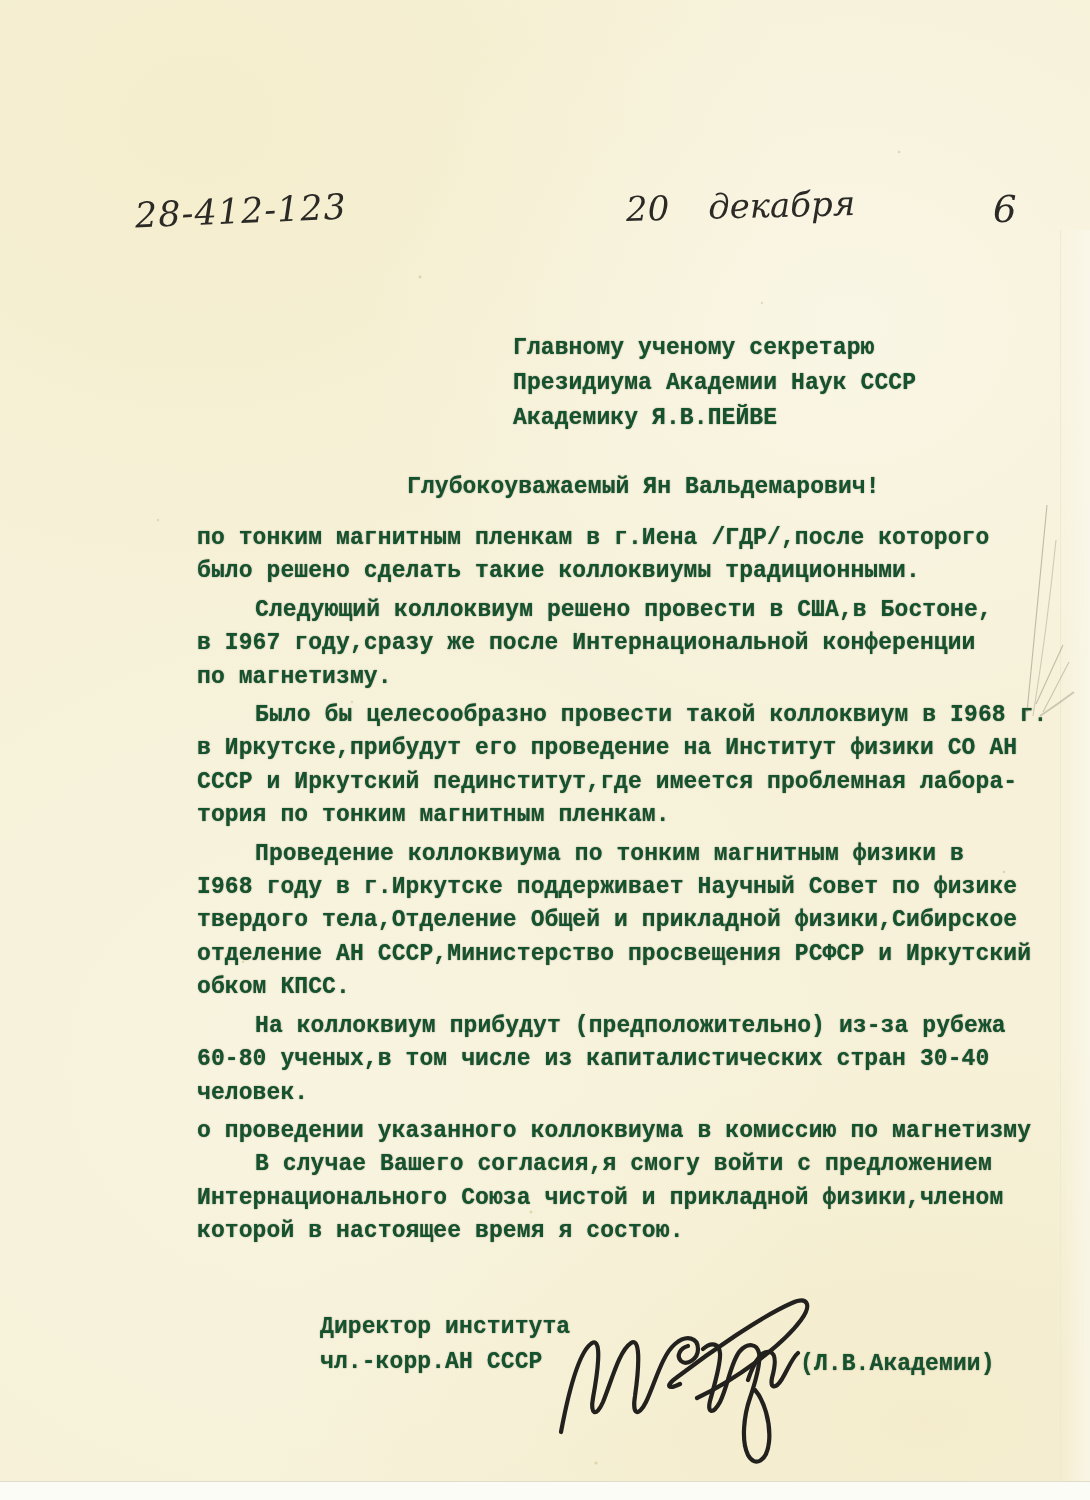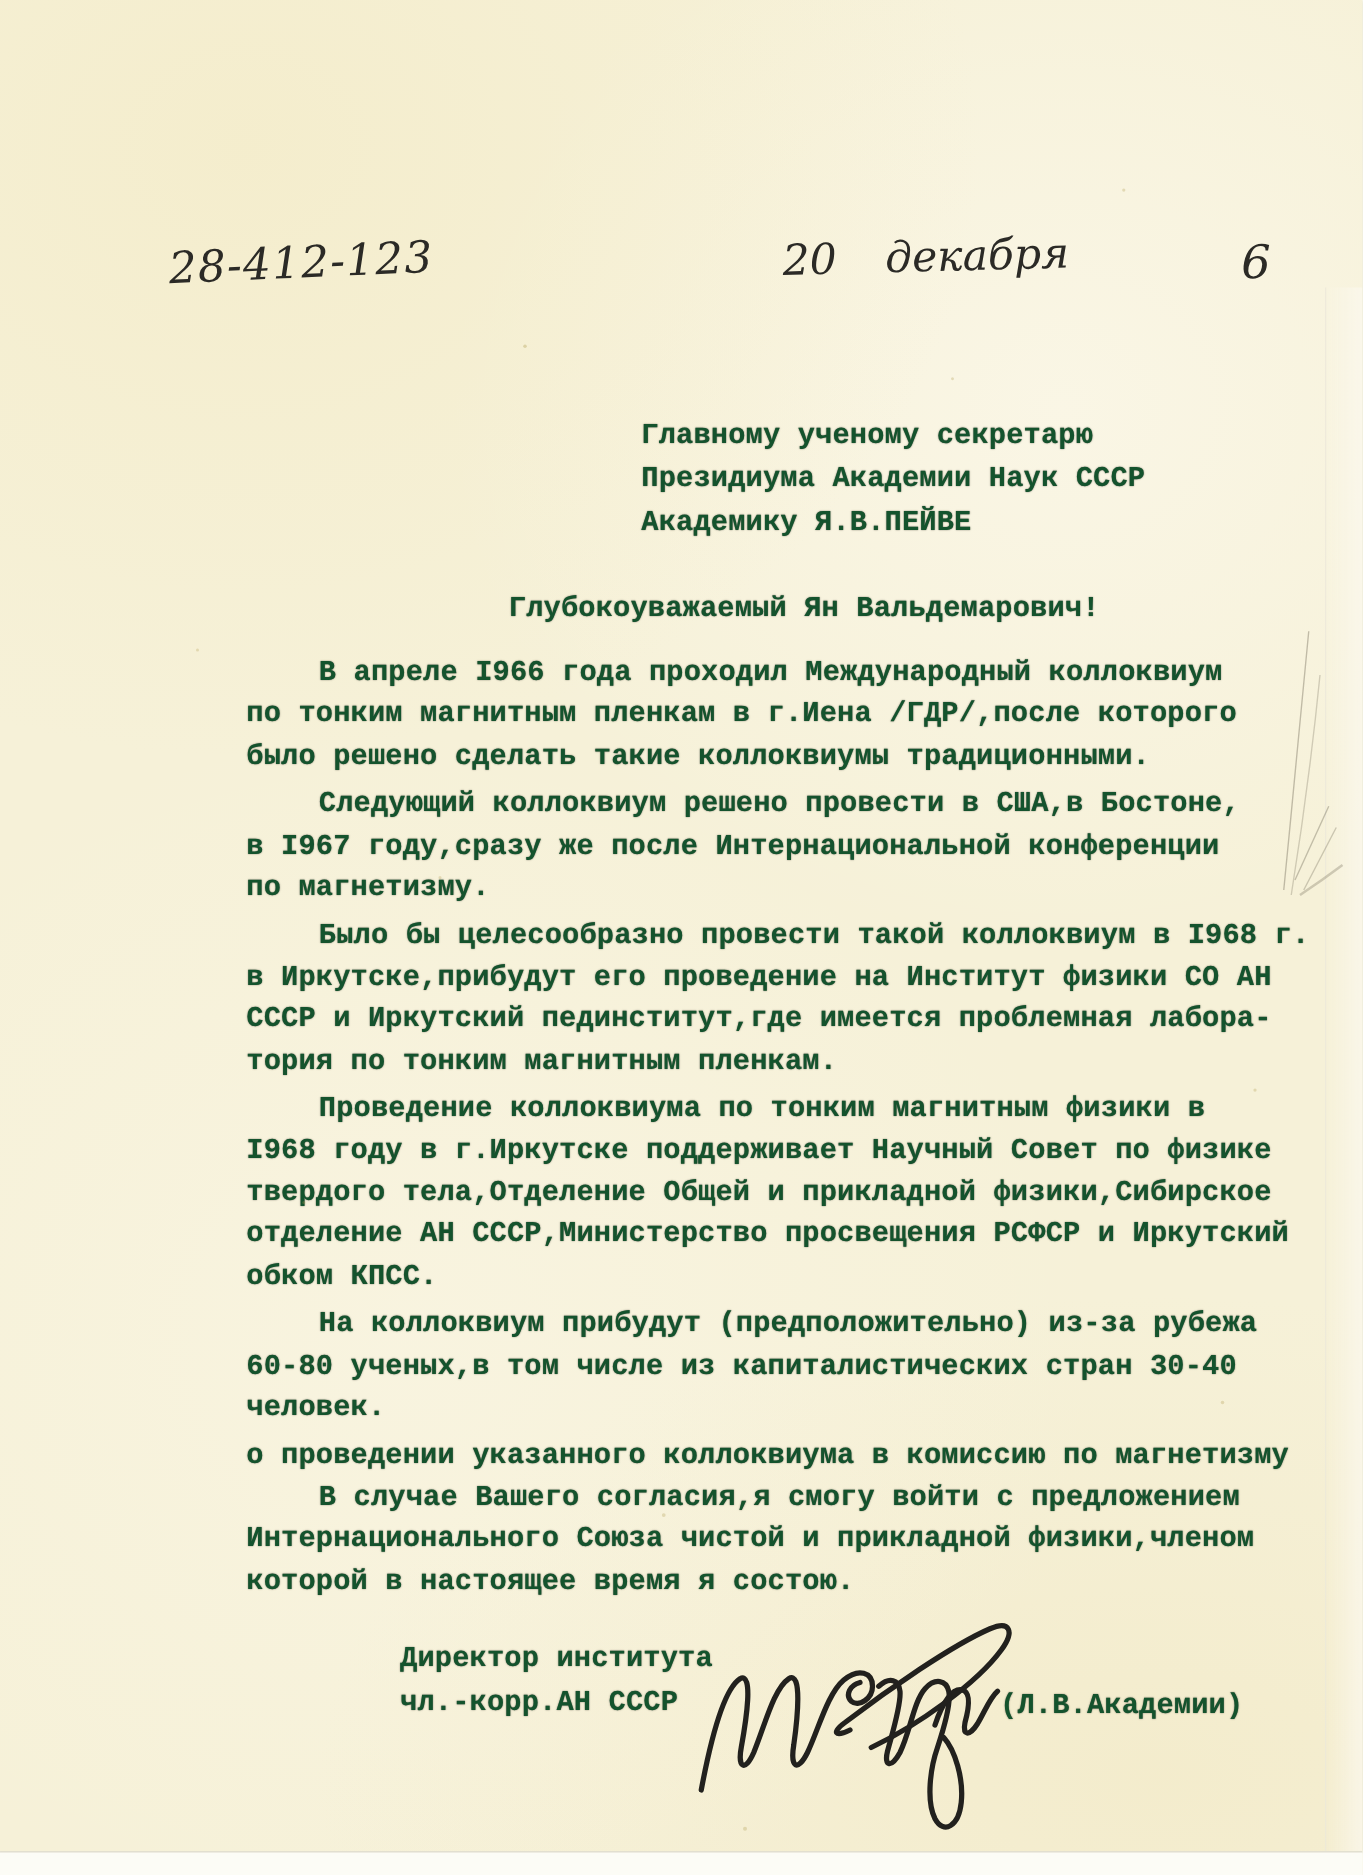--- a/index.html
+++ b/index.html
@@ -96,21 +96,20 @@
   <div class="mono recipient">
     <div>Главному ученому секретарю</div>
     <div>Президиума Академии Наук СССР</div>
     <div class="r3">Академику Я.В.ПЕЙВЕ</div>
   </div>
 
   <div class="mono salutation">Глубокоуважаемый Ян Вальдемарович!</div>
 
   <div class="mono body-text">
     <div class="para">
-      <div class="line first">В апреле I966 года проходил Международный коллоквиум</div>
       <div class="line">по тонким магнитным пленкам в г.Иена /ГДР/,после которого</div>
       <div class="line">было решено сделать такие коллоквиумы традиционными.</div>
     </div>
     <div class="para">
       <div class="line first">Следующий коллоквиум решено провести в США,в Бостоне,</div>
       <div class="line">в I967 году,сразу же после Интернациональной конференции</div>
       <div class="line">по магнетизму.</div>
     </div>
     <div class="para">
       <div class="line first">Было бы целесообразно провести такой коллоквиум в I968 г.</div>

